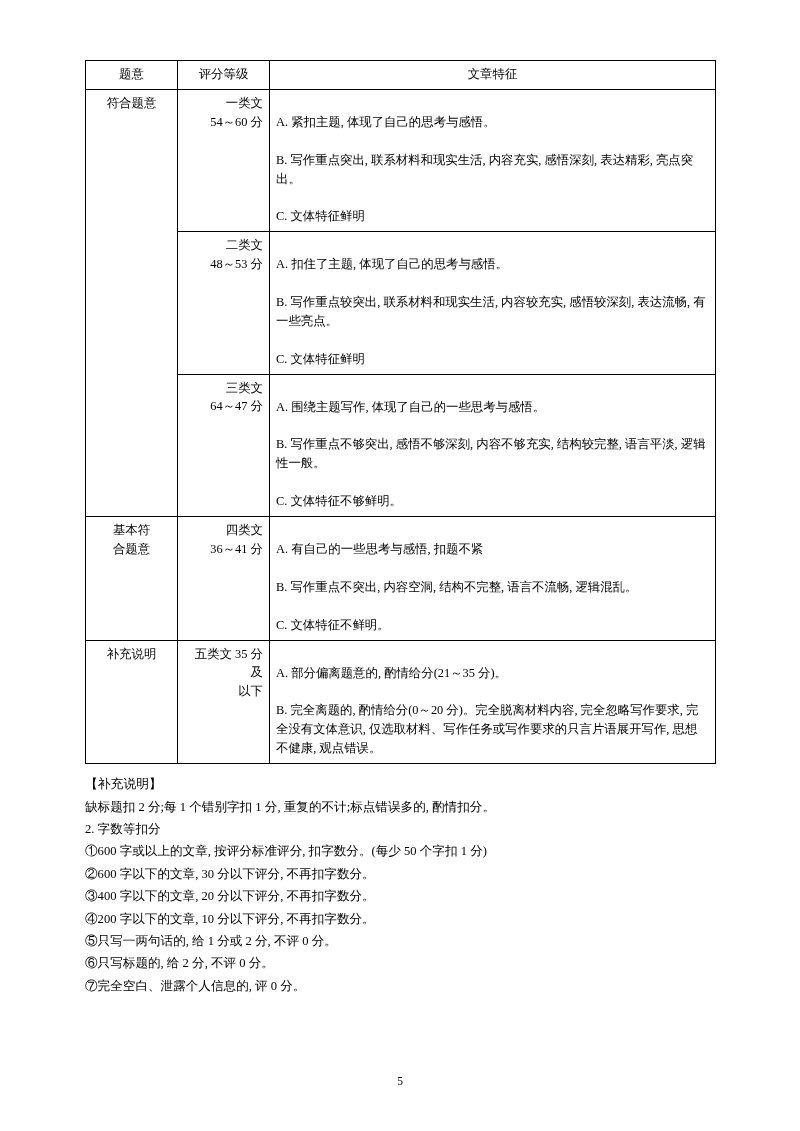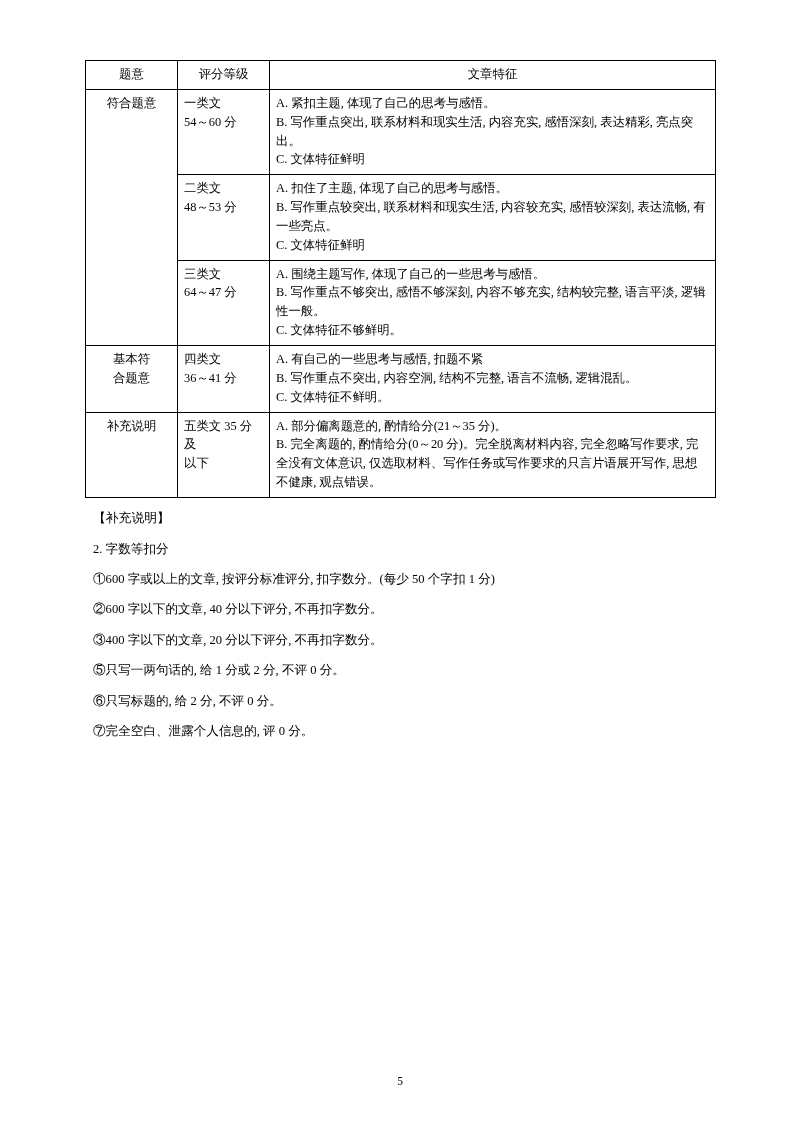--- a/index.html
+++ b/index.html
@@ -45,39 +45,40 @@
     text-align: center;
     vertical-align: middle;
     padding-top: 6px;
     padding-bottom: 6px;
   }
   td.center {
     text-align: center;
     vertical-align: middle;
   }
   td.grade {
-    text-align: left;
+    text-align: right;
     vertical-align: middle;
     line-height: 1.6;
   }
   .feat-line {
     display: block;
     text-indent: 0;
+    margin-top: 19px;
   }
   .notes {
     margin-top: 9px;
     width: 640px;
     font-size: 12.6px;
     line-height: 1.78;
   }
   .notes .title {
     font-size: 12.8px;
   }
   .notes p {
-    margin: 8px;
+    margin: 0;
     padding: 0;
   }
   .pagenum {
     position: absolute;
     left: 0;
     right: 0;
     bottom: 44px;
     text-align: center;
     font-size: 11.5px;
     font-family: "Liberation Serif", "DejaVu Serif", serif;
@@ -165,24 +166,26 @@
         <td>
           <span class="feat-line">A.  部分偏离题意的, 酌情给分(21～35 分)。</span>
           <span class="feat-line">B.  完全离题的, 酌情给分(0～20 分)。完全脱离材料内容, 完全忽略写作要求, 完全没有文体意识, 仅选取材料、写作任务或写作要求的只言片语展开写作, 思想不健康, 观点错误。</span>
         </td>
       </tr>
     </tbody>
   </table>
 
   <div class="notes">
     <p class="title">【补充说明】</p>
+    <p>缺标题扣 2 分;每 1 个错别字扣 1 分, 重复的不计;标点错误多的, 酌情扣分。</p>
     <p>2. 字数等扣分</p>
     <p>①600 字或以上的文章, 按评分标准评分, 扣字数分。(每少 50 个字扣 1 分)</p>
-    <p>②600 字以下的文章, 40 分以下评分, 不再扣字数分。</p>
+    <p>②600 字以下的文章, 30 分以下评分, 不再扣字数分。</p>
     <p>③400 字以下的文章, 20 分以下评分, 不再扣字数分。</p>
+    <p>④200 字以下的文章, 10 分以下评分, 不再扣字数分。</p>
     <p>⑤只写一两句话的, 给 1 分或 2 分, 不评 0 分。</p>
     <p>⑥只写标题的, 给 2 分, 不评 0 分。</p>
     <p>⑦完全空白、泄露个人信息的, 评 0 分。</p>
   </div>
 
   <div class="pagenum">5</div>
 
 </div>
 
 </body></html>

